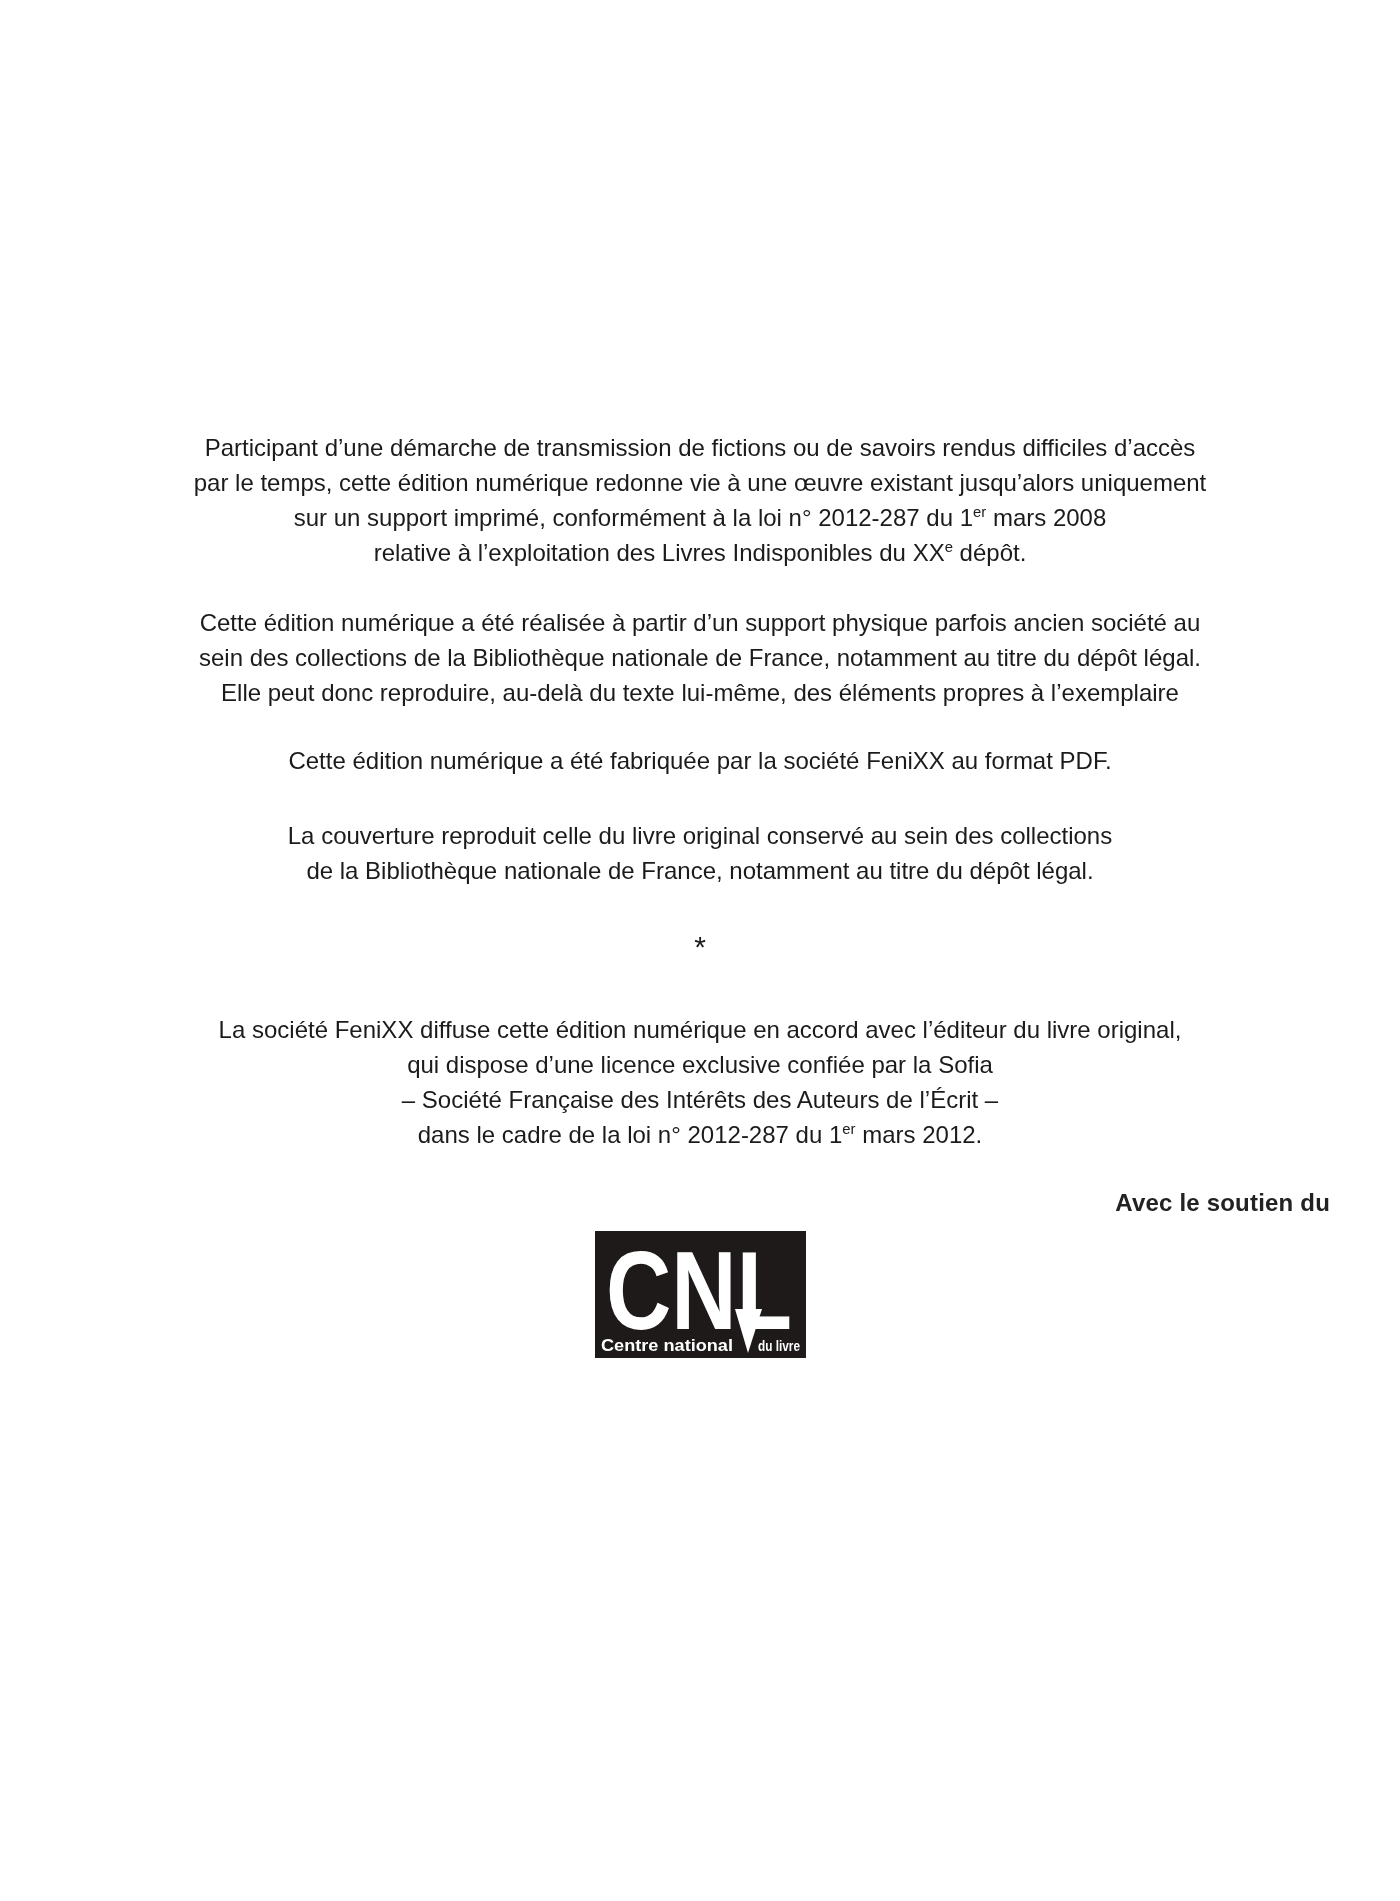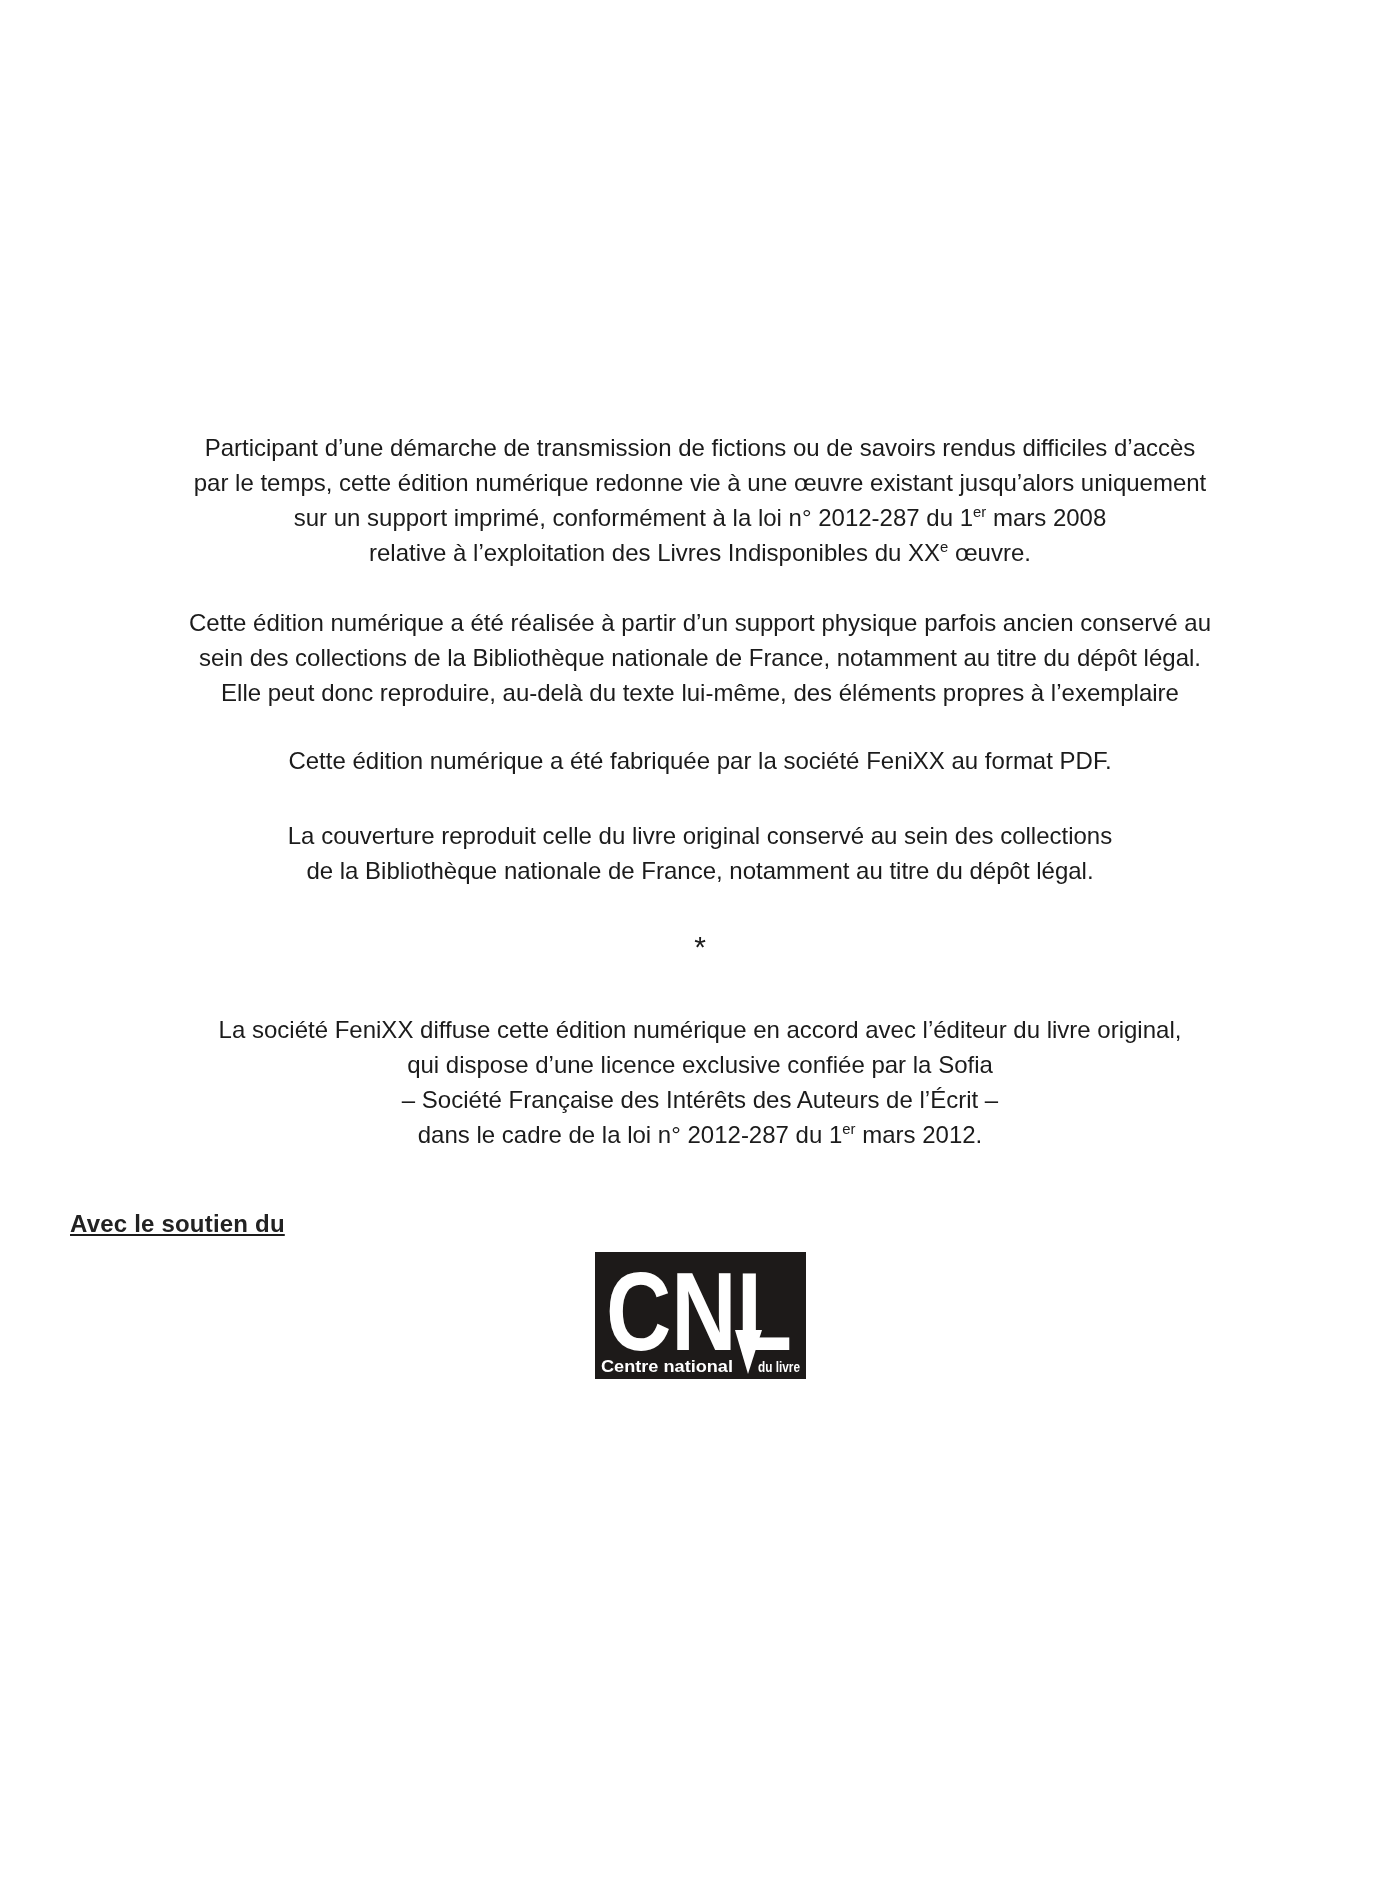--- a/index.html
+++ b/index.html
@@ -35,23 +35,22 @@
     line-height: 38px;
     margin: 0 0 46px 0;
   }
   .p5 { margin-bottom: 0; }
   sup {
     font-size: 0.62em;
     line-height: 0;
     vertical-align: super;
   }
   .logo-lockup {
-    margin-top: 57px;
-    text-align: left;
-    text-decoration: underline;
+    margin-top: 36px;
+    text-align: right;
   }
   .support {
     font-size: 24px;
     font-weight: 600;
     line-height: 30px;
     color: #222222;
     letter-spacing: 0.2px;
   }
   .cnl {
     display: block;
@@ -69,25 +68,25 @@
 </head>
 <body>
 
 <div class="page">
   <div class="text-col">
 
     <p class="para p1">
       <span class="line">Participant d’une démarche de transmission de fictions ou de savoirs rendus difficiles d’accès</span>
       <span class="line">par le temps, cette édition numérique redonne vie à une œuvre existant jusqu’alors uniquement</span>
       <span class="line"><span>sur un support imprimé, conformément à la loi n° 2012-287 du 1</span><sup>er</sup><span> mars 2008</span></span>
-      <span class="line"><span>relative à l’exploitation des Livres Indisponibles du XX</span><sup>e</sup><span> œuvre.</span></span>
+      <span class="line"><span>relative à l’exploitation des Livres Indisponibles du XX</span><sup>e</sup><span> dépôt.</span></span>
     </p>
 
     <p class="para p2">
-      <span class="line">Cette édition numérique a été réalisée à partir d’un support physique parfois ancien conservé au</span>
+      <span class="line">Cette édition numérique a été réalisée à partir d’un support physique parfois ancien société au</span>
       <span class="line">sein des collections de la Bibliothèque nationale de France, notamment au titre du dépôt légal.</span>
       <span class="line">Elle peut donc reproduire, au-delà du texte lui-même, des éléments propres à l’exemplaire</span>
     </p>
 
     <p class="para p3">
       <span class="line">Cette édition numérique a été fabriquée par la société FeniXX au format PDF.</span>
     </p>
 
     <p class="para p4">
       <span class="line">La couverture reproduit celle du livre original conservé au sein des collections</span>

